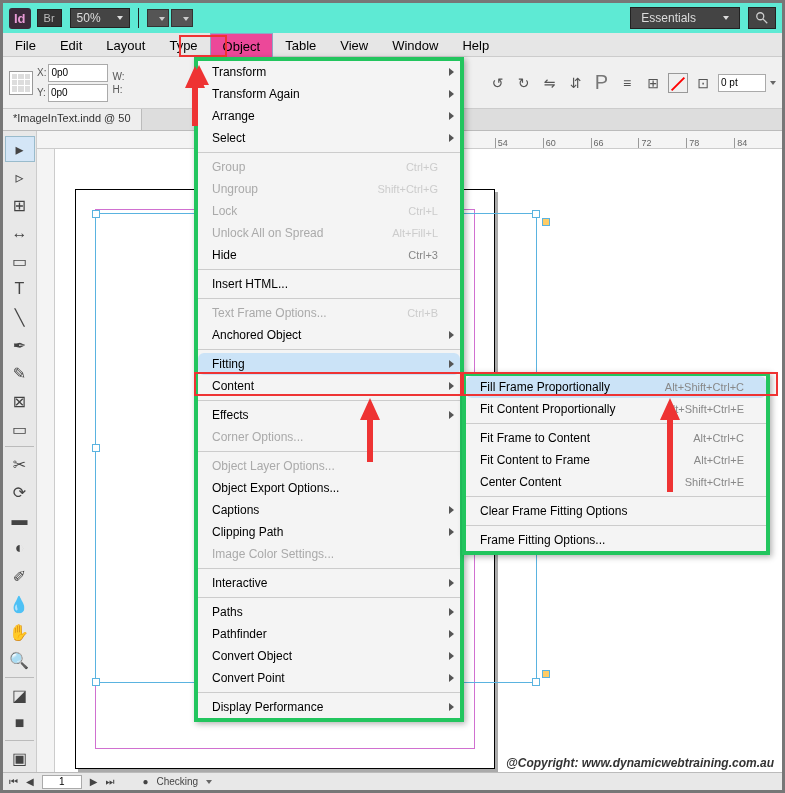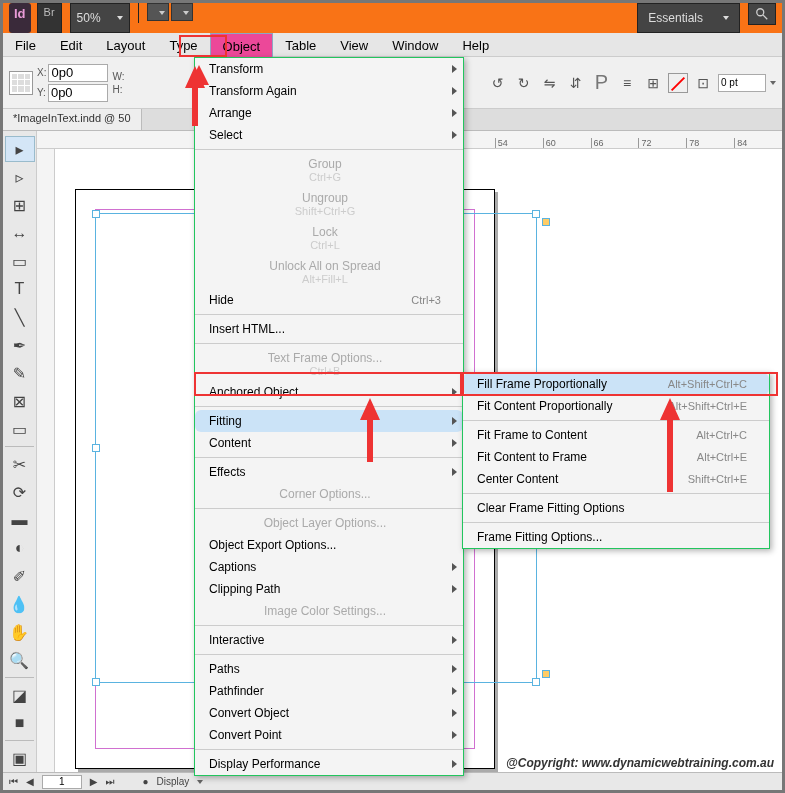--- a/index.html
+++ b/index.html
@@ -1,43 +1,43 @@
 <!DOCTYPE html>
 <html><head>
 <meta charset="utf-8">
 <style>
   * { box-sizing: border-box; margin: 0; padding: 0; font-family: "Segoe UI", Tahoma, sans-serif; }
   body { background: #777; width: 785px; height: 793px; overflow: hidden; position: relative; }
 
   .app-window { background: #e8e8e8; position: absolute; left: 3px; top: 3px; width: 779px; height: 787px; }
 
   
-  .top-bar { background: #f97316; height: 30px; display: flex; padding: 0 6px; color: #ccc; font-size: 12px; }
+  .top-bar { background: #5eead4; height: 30px; display: flex; align-items: center; padding: 0 6px; color: #ccc; font-size: 12px; }
   .id-logo { background: #3a2a3a; color: #e89ad6; font-weight: bold; padding: 3px 5px; border-radius: 3px; margin-right: 6px; font-size: 13px;}
   .br-btn { background: #333; border: 1px solid #222; color: #bbb; padding: 2px 6px; font-size: 11px; margin-right: 8px;}
   .zoom-dd { background: #444; color: #ddd; border: 1px solid #222; padding: 2px 6px; font-size: 12px; min-width: 60px; display:flex; justify-content:space-between; align-items:center;}
   .top-sep { width:1px; height:20px; background:#222; margin:0 8px;}
   .view-icon { width:22px; height:18px; background:#555; border:1px solid #333; margin-right:2px; position:relative;}
   .view-icon::after{content:""; position:absolute; right:3px; top:7px; border-left:3px solid transparent; border-right:3px solid transparent; border-top:4px solid #ccc;}
   .spacer { flex:1; }
-  .essentials-dd { background: #444; color: #ddd; border: 1px solid #222; padding: 3px 10px; font-size: 12px; display:flex; align-items:center; gap:20px;}
+  .essentials-dd { background: #444; color: #ddd; border: 1px solid #222; padding: 3px 10px; font-size: 12px; display:flex; align-items:center; gap:27px;}
   .search-btn { background: #444; border:1px solid #222; width:28px; height:22px; margin-left:8px; display:flex; align-items:center; justify-content:center; color:#ccc;}
 
   
   .menu-bar { background: #e6e6e6; height: 24px; display: flex; align-items: stretch; font-size: 13px; border-bottom:1px solid #ccc;}
   .menu-item { padding: 12px 12px; cursor: default; display:flex; align-items:center;}
   .menu-item.active { background: #ec4899; border: 1px solid #8da8c4;}
 
   
   .ctrl-row { background: #f0f0f0; height: 52px; border-bottom: 1px solid #ccc; display:flex; align-items:center; padding:0 6px; gap:4px;}
   .ref-grid { width:24px; height:24px; display:grid; grid-template-columns:repeat(3,1fr); grid-template-rows:repeat(3,1fr); gap:1px; padding:2px; border:1px solid #999; background:#fff;}
   .ref-grid div{background:#ddd;}
   .coord-block { display:flex; flex-direction:column; gap:2px; font-size:10px; color:#555;}
   .coord-row { display:flex; align-items:center; gap:2px;}
-  .coord-input { width:60px; height:18px; border:1px solid #aaa; background:#fff; font-size:13px; padding:0 2px;}
+  .coord-input { width:60px; height:18px; border:1px solid #aaa; background:#fff; font-size:10px; padding:0 2px;}
   .ctrl-icon { width:22px; height:22px; border:1px solid transparent; display:flex; align-items:center; justify-content:center; font-size:14px; color:#555;}
   .swatch-box { width:20px; height:20px; border:1px solid #999; position:relative;}
   .swatch-box.none::after{content:""; position:absolute; left:0; right:0; top:50%; border-top:2px solid red; transform:rotate(-45deg);}
   .pt-input { width:48px; height:18px; border:1px solid #aaa; background:#fff; font-size:10px; padding:0 2px;}
 
   
   .doc-tab-bar { background:#ddd; height:22px; display:flex; align-items:stretch; border-bottom:1px solid #bbb;}
   .doc-tab { background:#eee; padding:3px 10px; font-size:11px; color:#333; border-right:1px solid #bbb;}
 
   
@@ -50,23 +50,23 @@
   .h-ruler { position:absolute; left:0; right:0; top:0; height:18px; background:#f4f4f4; border-bottom:1px solid #ccc; font-size:9px; color:#666; display:flex; align-items:flex-end;}
   .h-ruler span{ width:60px; text-align:left; padding-left:2px; border-left:1px solid #999;}
   .v-ruler { position:absolute; left:0; top:18px; bottom:0; width:18px; background:#f4f4f4; border-right:1px solid #ccc;}
   .canvas { position:absolute; left:18px; top:18px; right:0; bottom:0; background:#fff;}
   .page { position:absolute; left:20px; top:40px; width:420px; height:580px; border:1px solid #000; box-shadow:3px 3px 0 #aaa;}
   .margin-guide { position:absolute; left:40px; top:60px; width:380px; height:540px; border:1px solid #d070d0;}
   .text-frame { position:absolute; left:40px; top:64px; width:442px; height:470px; border:1px solid #5ab3e0;}
   .anchor { position:absolute; width:8px; height:8px; background:#fff; border:1px solid #5ab3e0;}
 
   
-  .dropdown { position:absolute; background:#f4f4f4; border:1px solid #22c55e; box-shadow:2px 2px 6px rgba(0,0,0,.3); font-size:12px; z-index:100; min-width:270px;}
+  .dropdown { position:absolute; background:#f4f4f4; border:4px solid #22c55e; box-shadow:2px 2px 6px rgba(0,0,0,.3); font-size:12px; z-index:100; min-width:270px;}
   .dd-item { padding:4px 22px 4px 14px; display:flex; justify-content:space-between; align-items:center; cursor:default; position:relative;}
-  .dd-item.disabled { color:#aaa;flex-direction:column;}
+  .dd-item.disabled { color:#aaa;}
   .dd-item.highlight { background:#cbe3f7;border-radius:6px;}
   .dd-item .shortcut { color:#888; font-size:11px;}
   .dd-item.disabled .shortcut{color:#ccc;}
   .dd-sep { height:1px; background:#ccc; margin:3px 0;}
   .dd-arrow { position:absolute; right:6px; top:50%; margin-top:-4px; border-top:4px solid transparent; border-bottom:4px solid transparent; border-left:5px solid #555;}
 
   
   .anno-box { position:absolute; border:2px solid #e33; pointer-events:none; z-index:200;}
   .anno-arrow { position:absolute; z-index:200; pointer-events:none;}
   .anno-arrow::before{content:""; display:block; width:0; height:0; border-left:10px solid transparent; border-right:10px solid transparent; border-bottom:20px solid #e33; margin:0 auto;}
@@ -381,21 +381,21 @@
 
   <div class="copyright">@Copyright: www.dynamicwebtraining.com.au</div>
 
   <div class="status-bar">
     <span>⏮</span>
     <span>◀</span>
     <input style="width: 40px; height: 14px; border: 1px solid rgb(170, 170, 170); font-size: 10px; text-align: center;" value="1">
     <span>▶</span>
     <span>⏭</span>
     <span style="margin-left:20px">●</span>
-    <span>Display</span>
+    <span>Checking</span>
     <span class="caret" style="color:#666"></span>
   </div>
 
 </div>
 
 <svg style="position:absolute; left:0; top:0; width:785px; height:793px; pointer-events:none; z-index:201">
 
   <polygon points="195,66 205,88 198,88 198,126 192,126 192,88 185,88" fill="#e33"></polygon>
 
   <polygon points="370,398 380,420 373,420 373,462 367,462 367,420 360,420" fill="#e33"></polygon>

